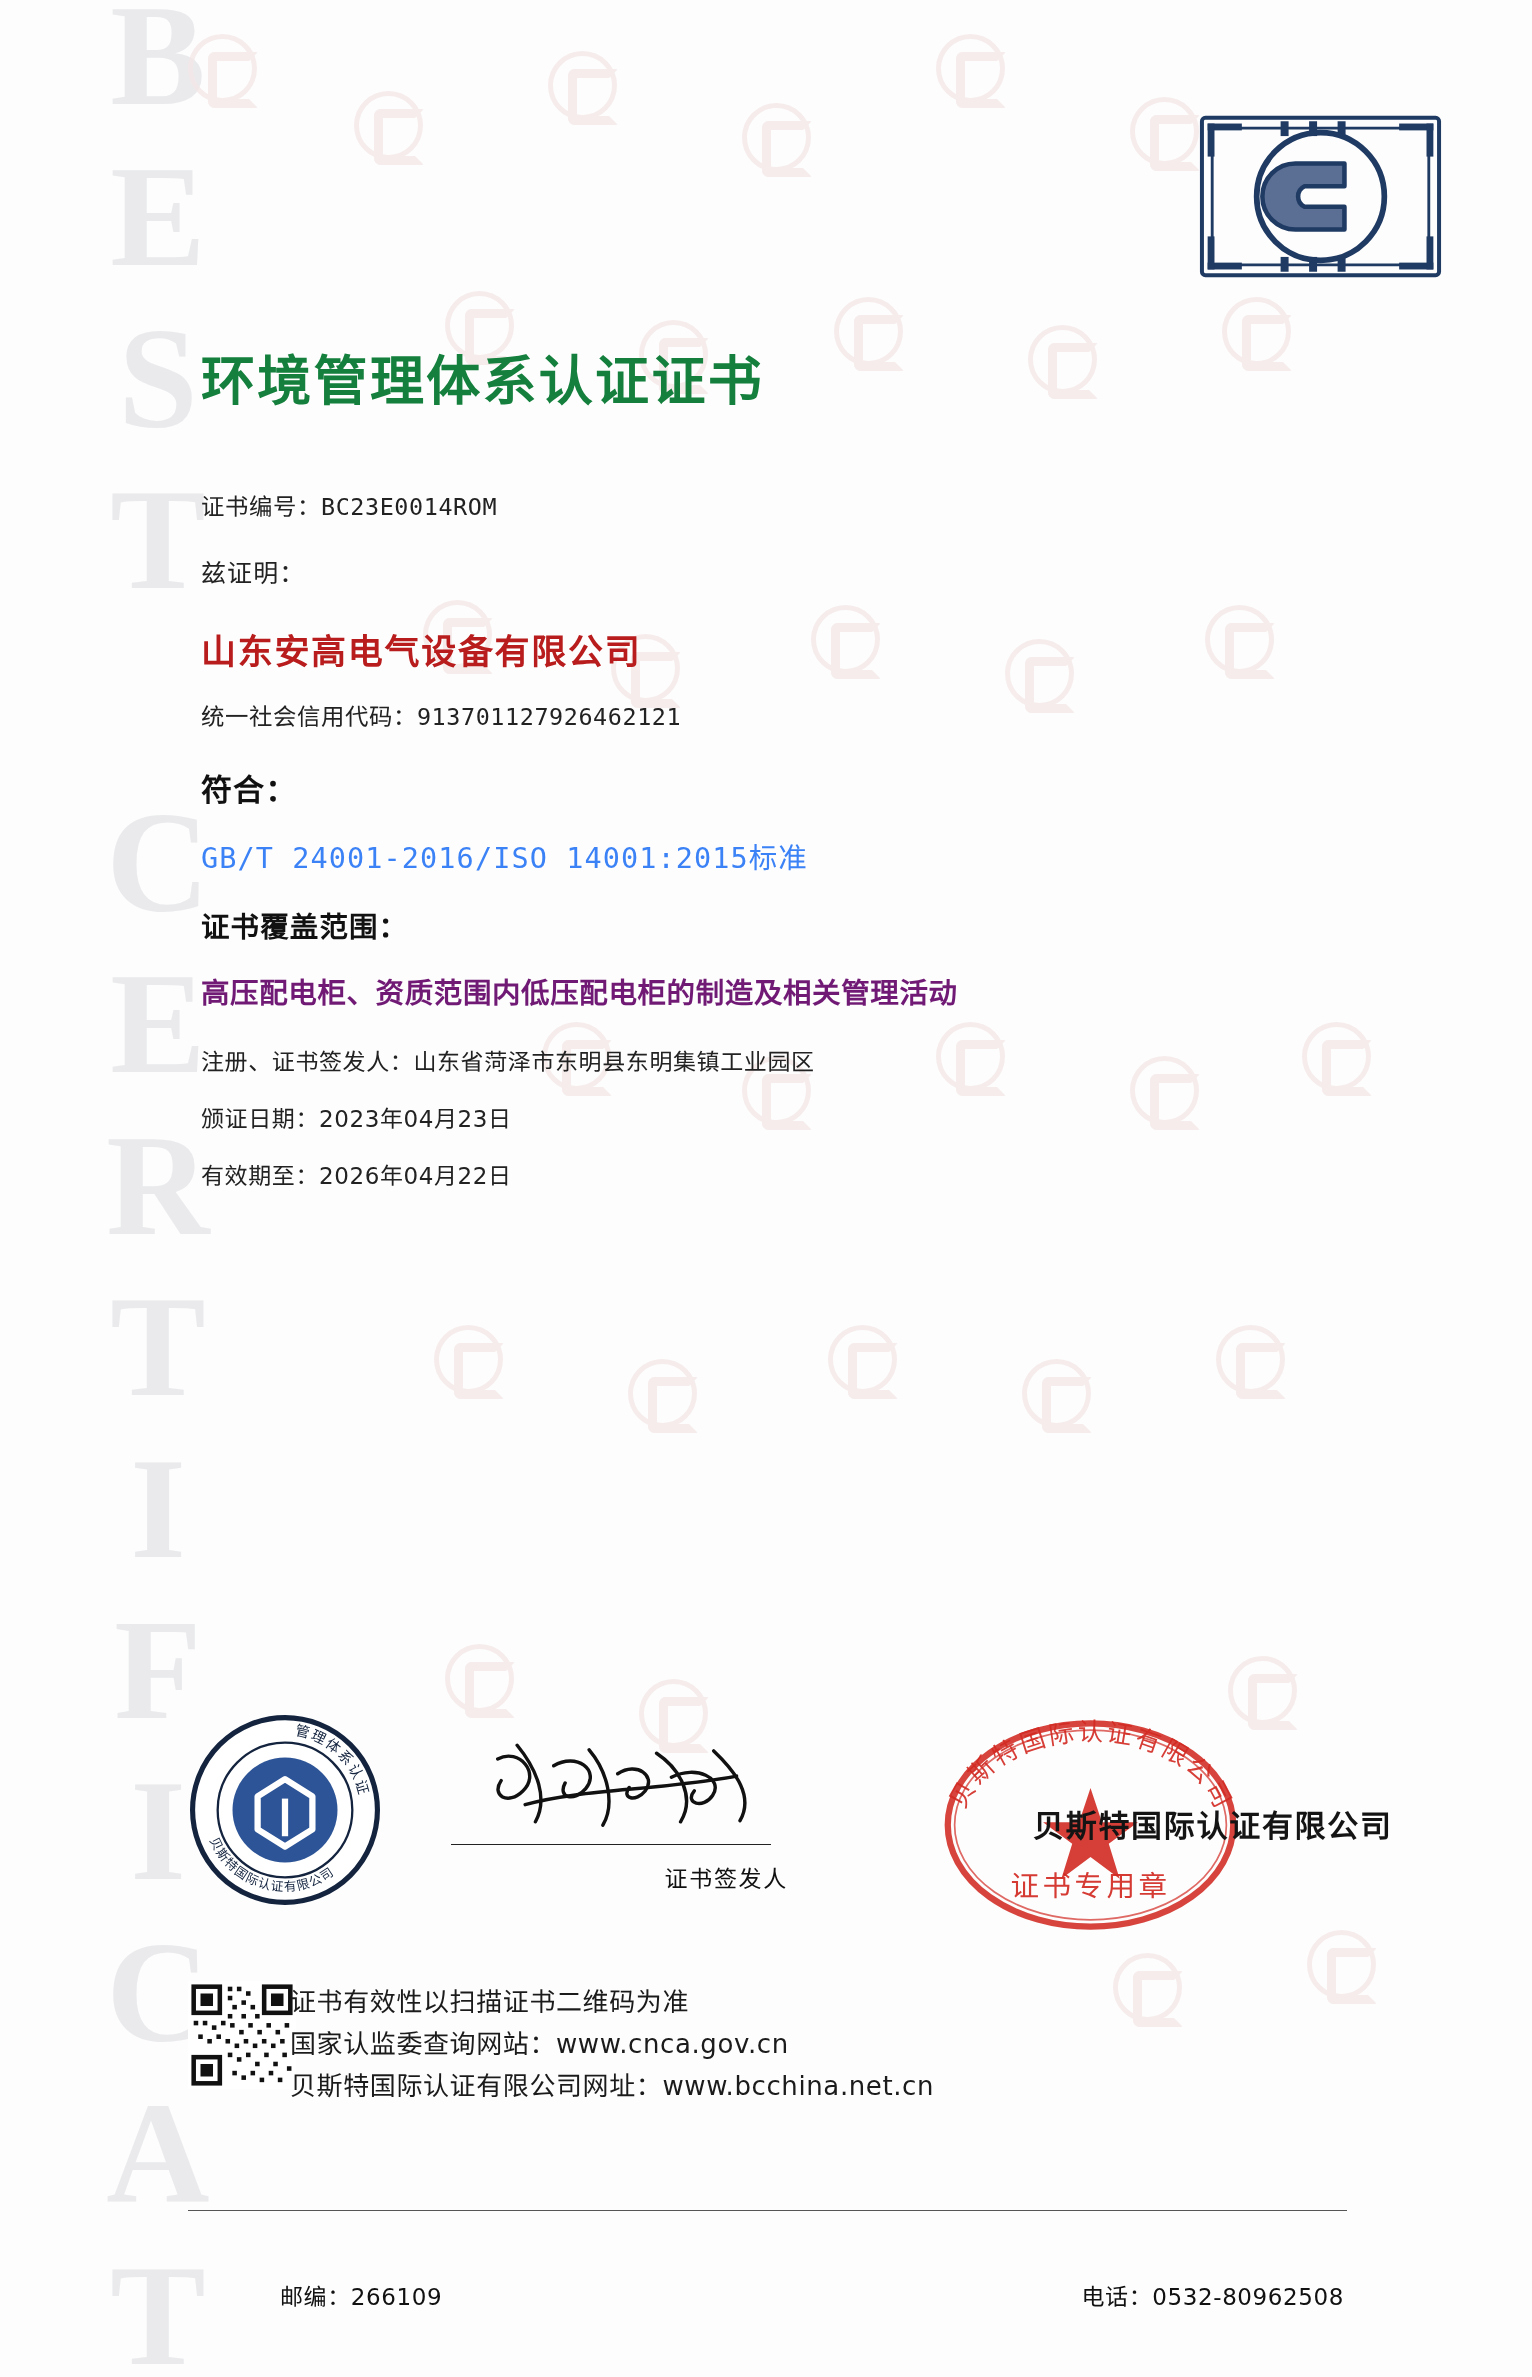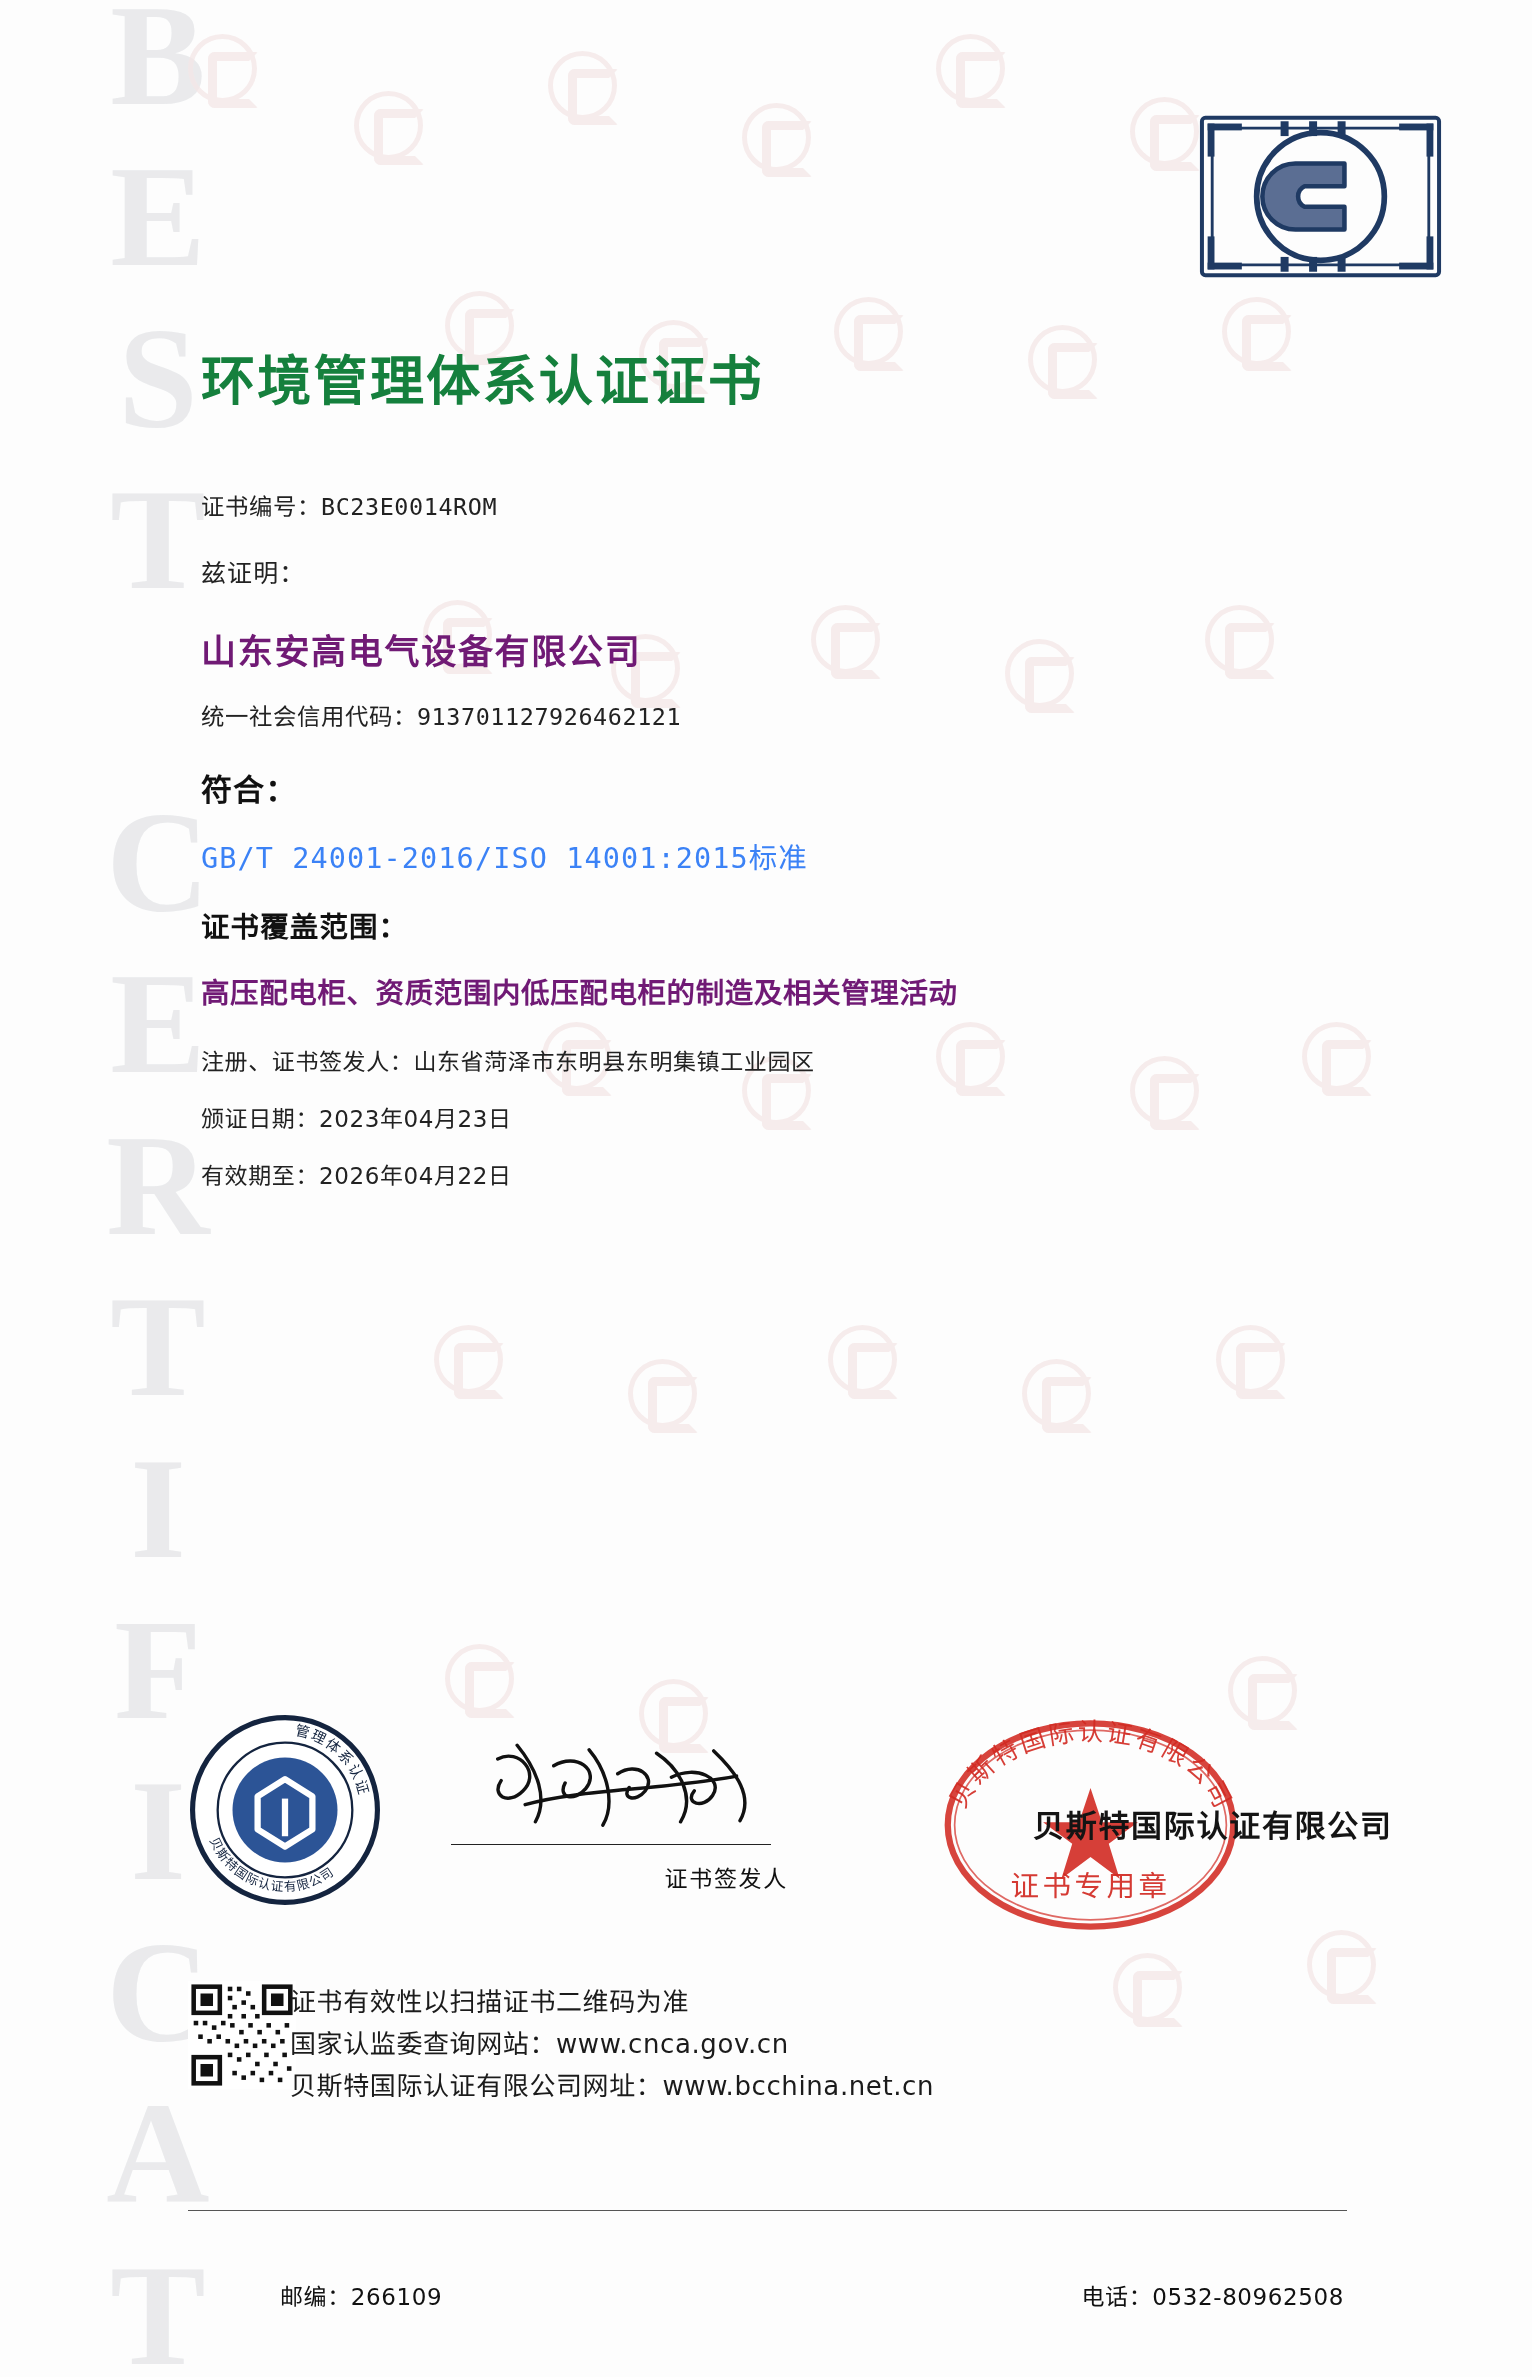--- a/index.html
+++ b/index.html
@@ -102,21 +102,21 @@
   .row.label-line {
     font-size: 25px;
     font-family: Liberation Serif, serif;
     letter-spacing: 1.1px;
   }
   .company {
     font-size: 35px;
     font-weight: bold;
     letter-spacing: 1.7px;
     margin: 19.4px 0 26px 0;
-    color: #701a75;
+    color: #b91c1c;
     font-family: "DejaVu Sans", "Liberation Sans", sans-serif;
   }
   .big {
     font-size: 31px;
     font-weight: bold;
     letter-spacing: 1.1px;
     margin: 23px 0 25px 0;
     color: #111;
     font-family: "DejaVu Sans", "Liberation Sans", sans-serif;
   }

